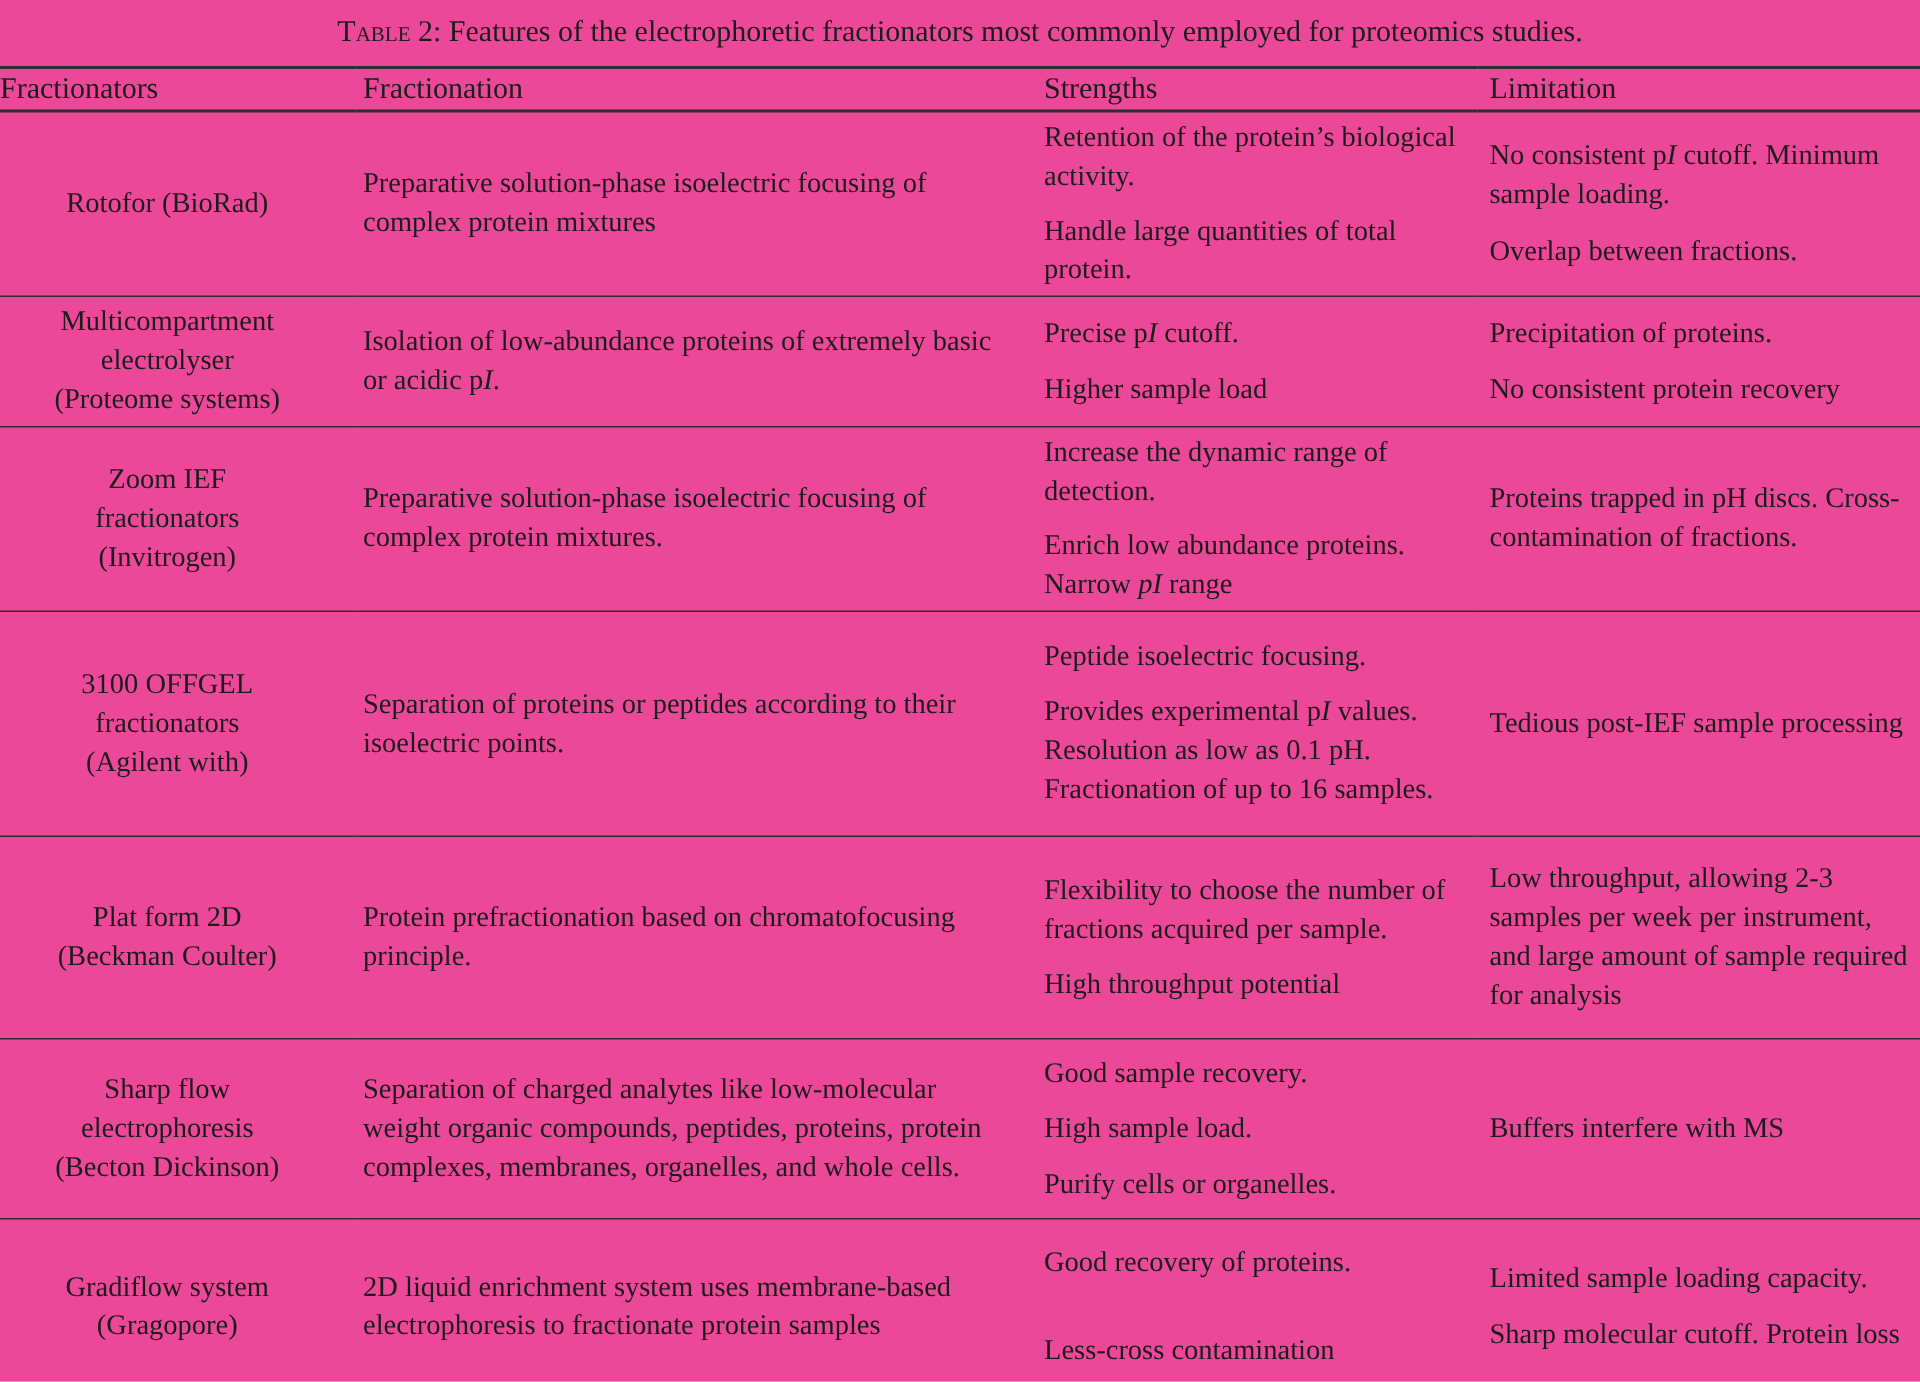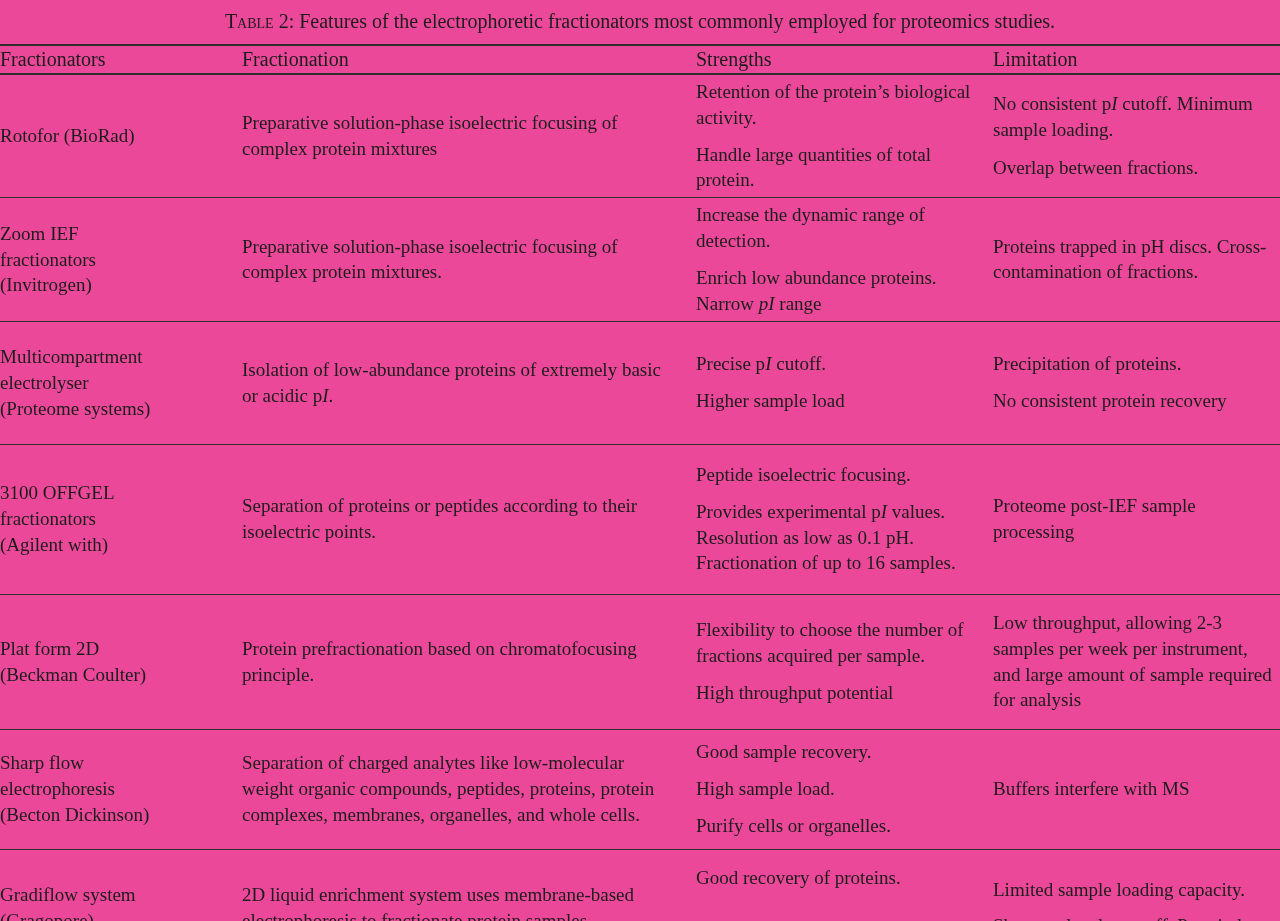--- a/index.html
+++ b/index.html
@@ -52,21 +52,21 @@
   }
   th.h1, td.c-frac { padding-left: 0; }
   th.h2, td.c-app  { padding-left: 5px; }
   td.c-app { padding-right: 16px; }
   th.h3, td.c-str  { padding-left: 6px; margin-left: 30px; }
   th.h4, td.c-lim  { padding-left: 8px; }
   td.c-lim { padding-right: 2px; }
 
   .para + .para { margin-top: 11px; }
   .ital { font-style: italic; }
-  .line { display: block; }
+  .line { display: block; text-align: center; }
 
   tbody tr:nth-child(1) { height: 117px; }
   tbody tr:nth-child(2) { height: 80px; }
   tbody tr:nth-child(3) { height: 123px; }
   tbody tr:nth-child(4) { height: 150px; }
   tbody tr:nth-child(5) { height: 135px; }
   tbody tr:nth-child(6) { height: 120px; }
   tbody tr:nth-child(7) { height: 118px; }
   tbody tr:nth-child(7) td.c-str .para + .para { margin-top: 34px; }
   tbody tr:nth-child(1) td.c-lim .para + .para { margin-top: 12px; }
@@ -106,68 +106,68 @@
             <div class="para"><span>Retention of the protein’s biological activity.</span></div>
             <div class="para"><span>Handle large quantities of total protein.</span></div>
           </td>
           <td class="c-lim">
             <div class="para"><span>No consistent p</span><span class="ital">I</span><span> cutoff. Minimum sample loading.</span></div>
             <div class="para"><span>Overlap between fractions.</span></div>
           </td>
         </tr>
         <tr>
           <td class="c-frac">
+            <span class="line">Multicompartment</span>
+            <span class="line">electrolyser</span>
+            <span class="line">(Proteome systems)</span>
+          </td>
+          <td class="c-app">
+            <div class="para"><span>Isolation of low-abundance proteins of extremely basic or acidic p</span><span class="ital">I</span><span>.</span></div>
+          </td>
+          <td class="c-str">
+            <div class="para"><span>Precise p</span><span class="ital">I</span><span> cutoff.</span></div>
+            <div class="para"><span>Higher sample load</span></div>
+          </td>
+          <td class="c-lim">
+            <div class="para"><span>Precipitation of proteins.</span></div>
+            <div class="para"><span>No consistent protein recovery</span></div>
+          </td>
+        </tr>
+        <tr>
+          <td class="c-frac">
             <span class="line">Zoom IEF</span>
             <span class="line">fractionators</span>
             <span class="line">(Invitrogen)</span>
           </td>
           <td class="c-app">
             <div class="para"><span>Preparative solution-phase isoelectric focusing of complex protein mixtures.</span></div>
           </td>
           <td class="c-str">
             <div class="para"><span>Increase the dynamic range of detection.</span></div>
             <div class="para"><span>Enrich low abundance proteins. Narrow </span><span class="ital">pI</span><span> range</span></div>
           </td>
           <td class="c-lim">
             <div class="para"><span>Proteins trapped in pH discs. Cross-contamination of fractions.</span></div>
           </td>
         </tr>
         <tr>
           <td class="c-frac">
-            <span class="line">Multicompartment</span>
-            <span class="line">electrolyser</span>
-            <span class="line">(Proteome systems)</span>
-          </td>
-          <td class="c-app">
-            <div class="para"><span>Isolation of low-abundance proteins of extremely basic or acidic p</span><span class="ital">I</span><span>.</span></div>
-          </td>
-          <td class="c-str">
-            <div class="para"><span>Precise p</span><span class="ital">I</span><span> cutoff.</span></div>
-            <div class="para"><span>Higher sample load</span></div>
-          </td>
-          <td class="c-lim">
-            <div class="para"><span>Precipitation of proteins.</span></div>
-            <div class="para"><span>No consistent protein recovery</span></div>
-          </td>
-        </tr>
-        <tr>
-          <td class="c-frac">
             <span class="line">3100 OFFGEL</span>
             <span class="line">fractionators</span>
             <span class="line">(Agilent with)</span>
           </td>
           <td class="c-app">
             <div class="para"><span>Separation of proteins or peptides according to their isoelectric points.</span></div>
           </td>
           <td class="c-str">
             <div class="para"><span>Peptide isoelectric focusing.</span></div>
             <div class="para"><span>Provides experimental p</span><span class="ital">I</span><span> values. Resolution as low as 0.1 pH. Fractionation of up to 16 samples.</span></div>
           </td>
           <td class="c-lim">
-            <div class="para"><span>Proteome post-IEF sample processing</span></div>
+            <div class="para"><span>Tedious post-IEF sample processing</span></div>
           </td>
         </tr>
         <tr>
           <td class="c-frac">
             <span class="line">Plat form 2D</span>
             <span class="line">(Beckman Coulter)</span>
           </td>
           <td class="c-app">
             <div class="para"><span>Protein prefractionation based on chromatofocusing principle.</span></div>
           </td>

